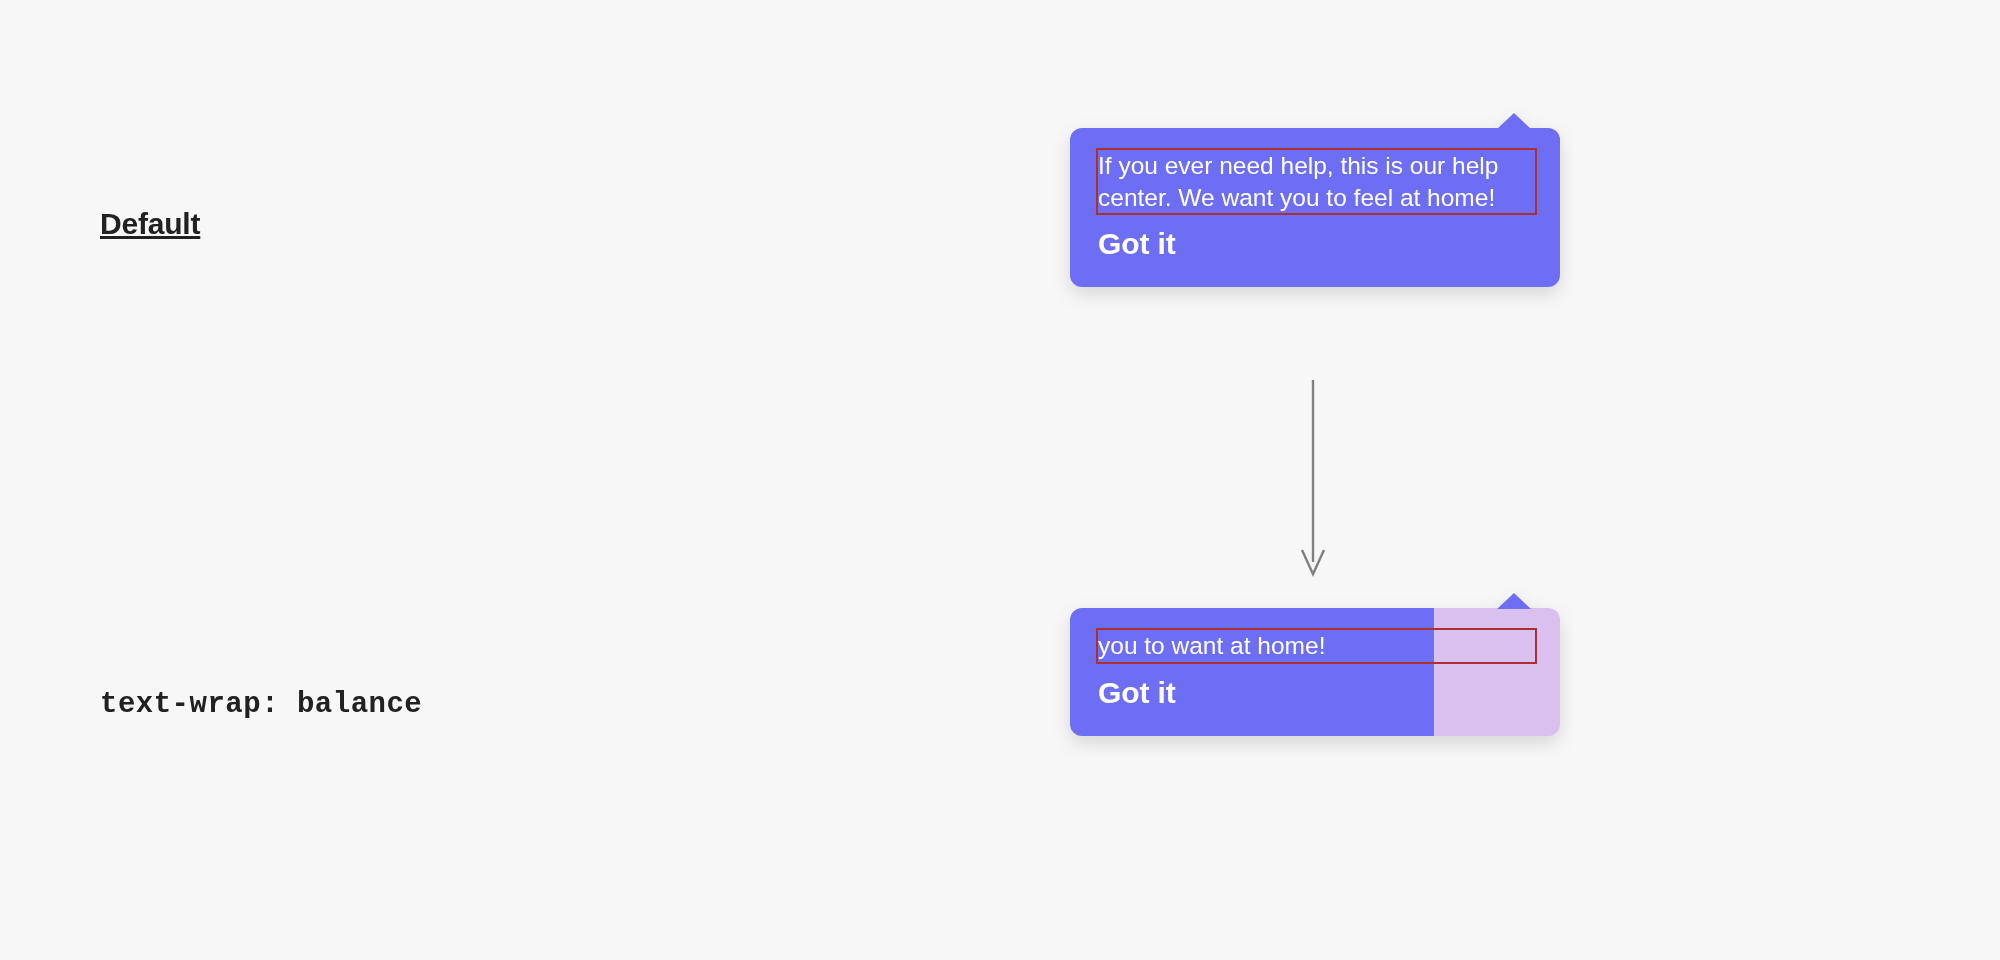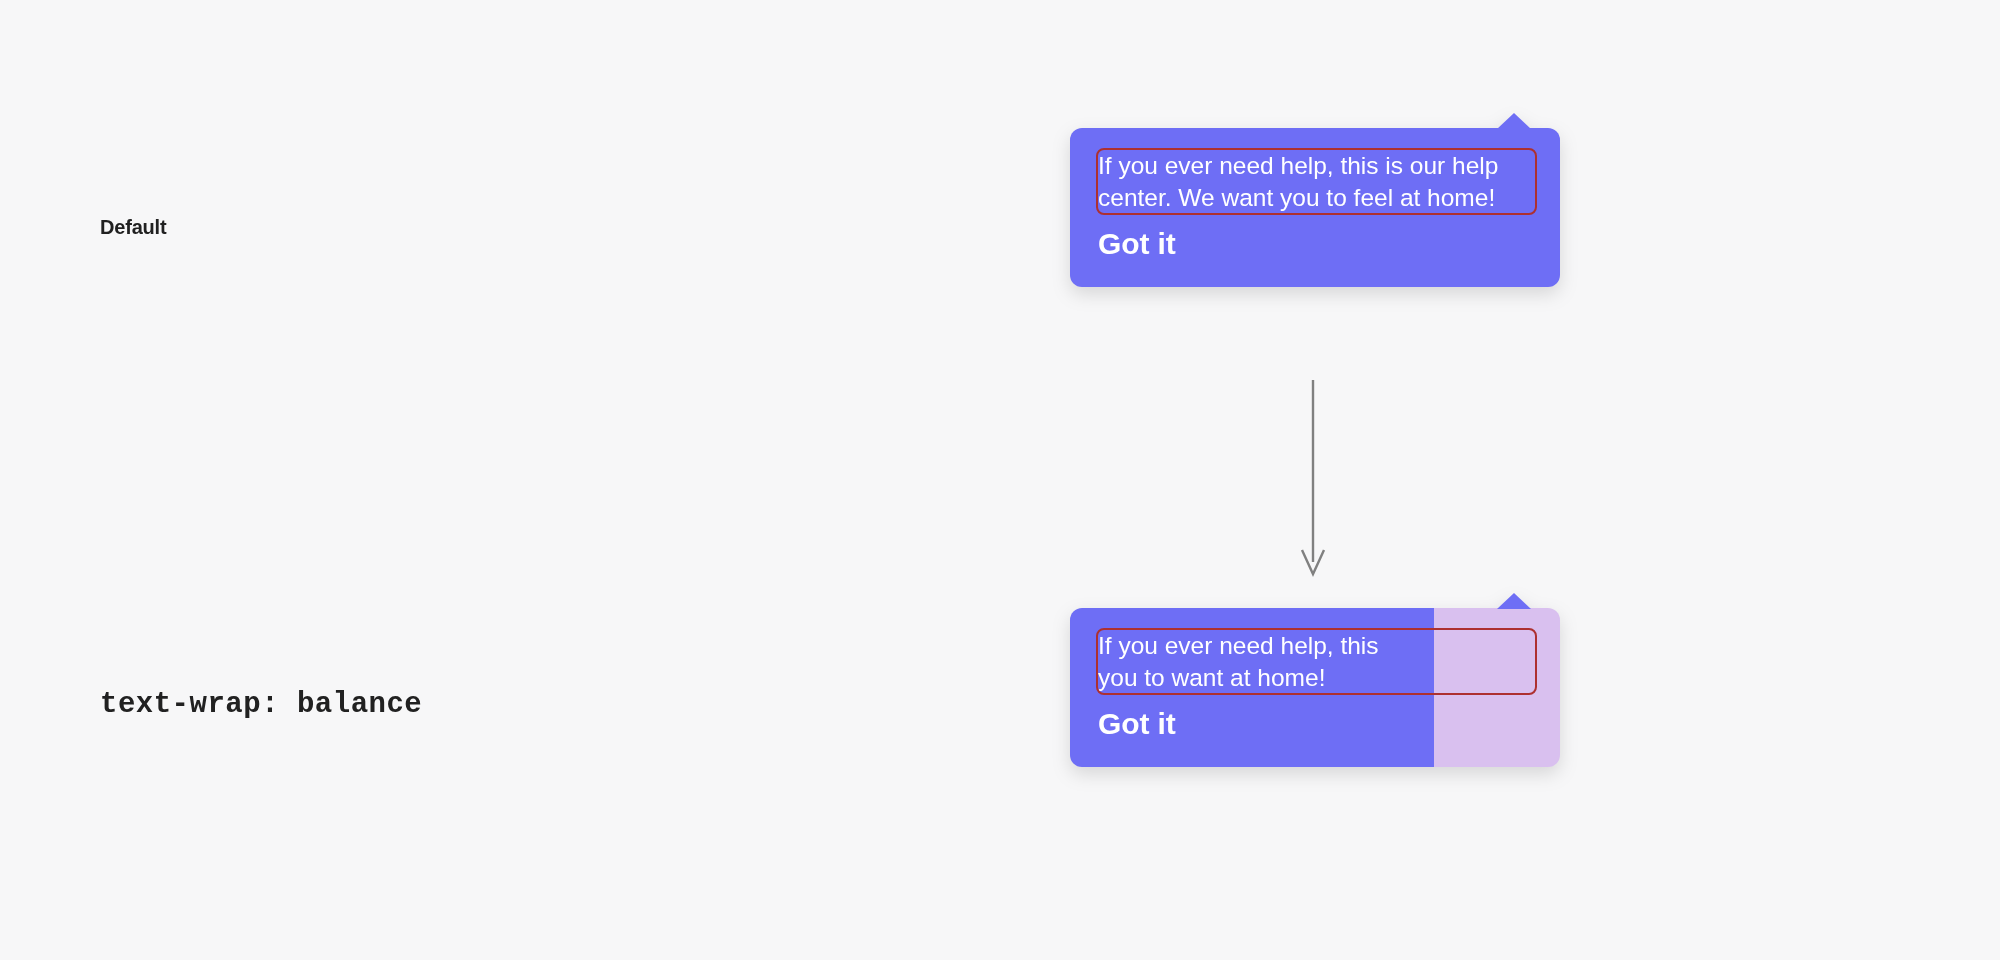--- a/index.html
+++ b/index.html
@@ -22,25 +22,26 @@
   }
 
   
   .row-label {
     position: absolute;
     left: 100px;
     color: #212121;
     white-space: nowrap;
   }
   .row-label.default-label {
-    top: 216px;
+    top: 207px;
     font-family: "Liberation Sans", sans-serif;
     font-weight: bold;
-    font-size: 20px;
+    font-size: 30px;
     letter-spacing: -0.2px;
+    text-decoration: underline;
   }
   .row-label.balance-label {
     top: 688px;
     font-family: "Liberation Mono", monospace;
     font-weight: bold;
     font-size: 29px;
     letter-spacing: 0.5px;
     text-align: center;
   }
 
@@ -85,21 +86,20 @@
     position: relative;
     outline: 2px solid #ad3030;
     outline-offset: 0;
     color: #ffffff;
     font-size: 24.5px;
     line-height: 31.5px;
     font-family: "Liberation Sans", sans-serif;
     font-weight: normal;
     margin: 0 0 14px 0;
     padding: 0;
-    border-radius: 6px;
   }
   .tooltip-default .tooltip-text {
     width: 437px;
   }
   .tooltip-balance .tooltip-text {
     width: 437px;
     text-wrap: balance;
   }
   .tooltip-balance .tooltip-text .balanced-line {
     display: block;
@@ -144,19 +144,18 @@
   <svg class="flow-arrow" viewBox="0 0 32 200">
     <line x1="16" y1="0" x2="16" y2="182" stroke="#808080" stroke-width="2.4"></line>
     <polyline points="5,170 16,194 27,170" fill="none" stroke="#808080" stroke-width="2.4" stroke-linejoin="miter" stroke-linecap="butt"></polyline>
   </svg>
 
   <div class="row-label balance-label">text-wrap: balance</div>
 
   <div class="tooltip tooltip-balance">
     <span class="tooltip-notch"></span>
     <p class="tooltip-text">
-      <span class="balanced-line">If you ever need help, this</span>
       <span class="balanced-line">you to want at home!</span>
     </p>
     <button class="tooltip-action">Got it</button>
   </div>
 
 </div>
 
 </body></html>

